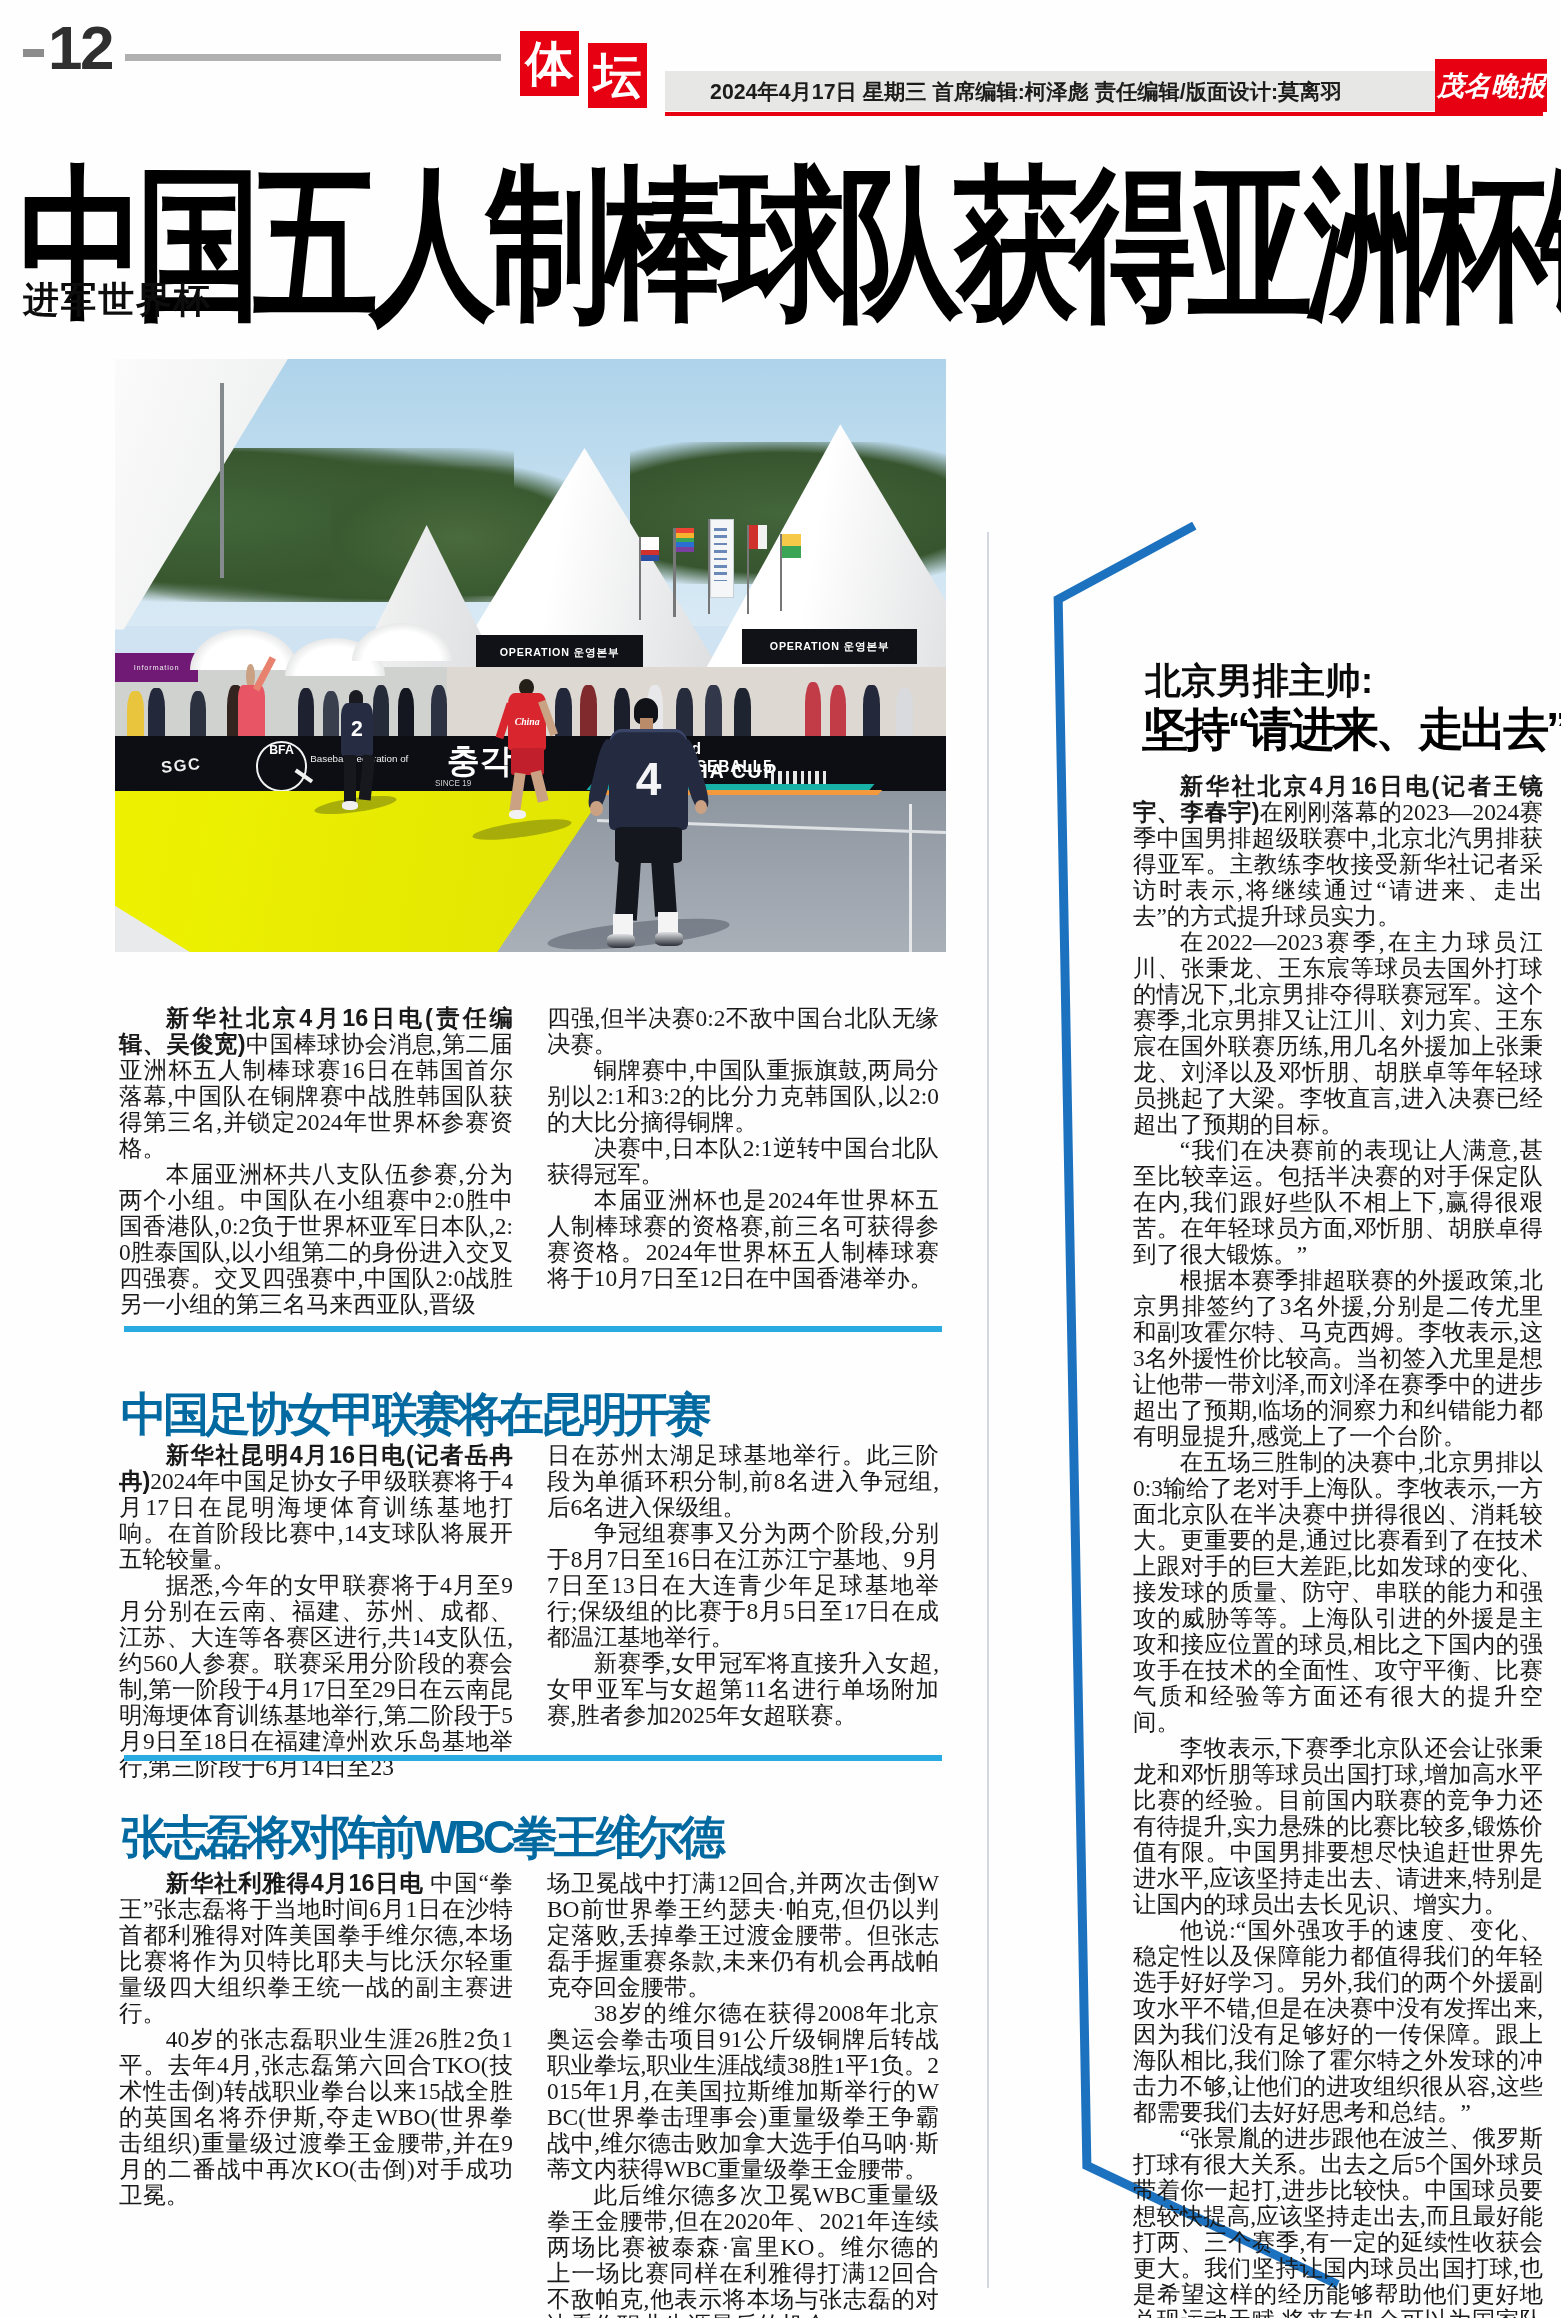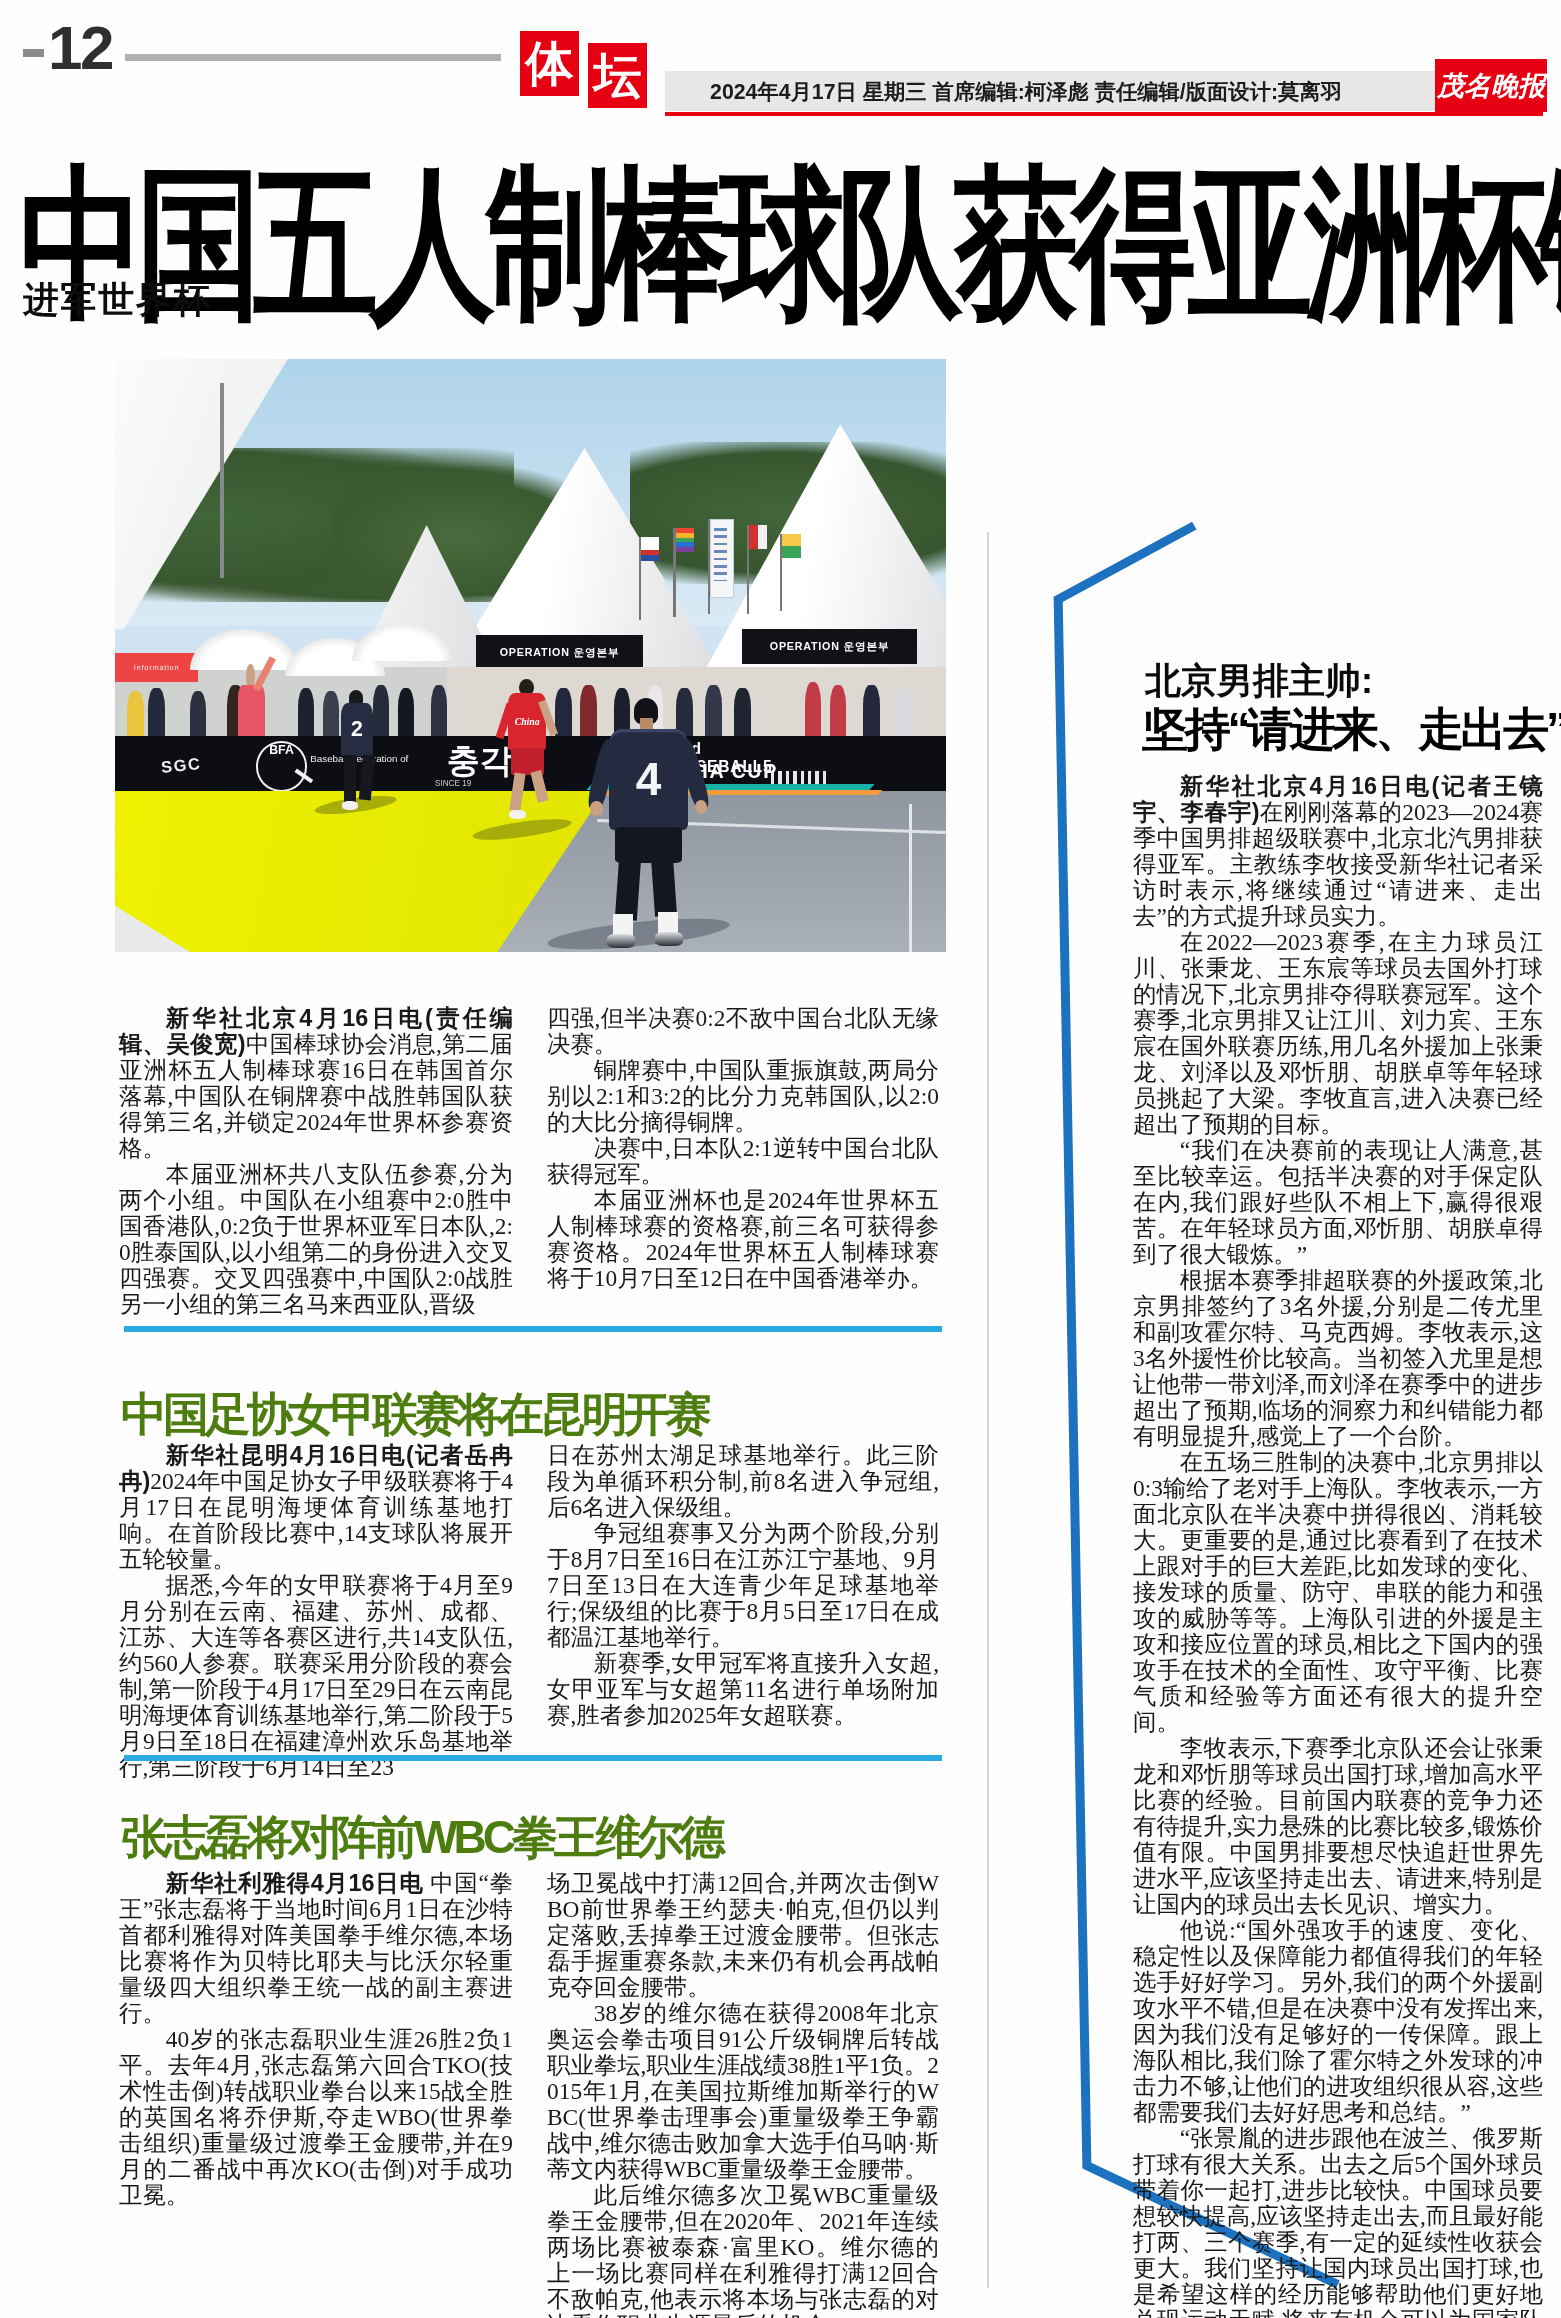--- a/index.html
+++ b/index.html
@@ -8,21 +8,21 @@
   .abs{position:absolute;}
   .hei{font-family:"Liberation Sans",sans-serif;}
   .song{font-family:"Liberation Serif","DejaVu Serif",serif;}
   .bodytext{font-family:"Liberation Serif","DejaVu Serif",serif;font-size:23.4px;line-height:26px;
             text-align:justify;color:#191919;word-break:break-all;}
   .bodytext p{margin:0;text-indent:2em;}
   .bodytext p.noindent{text-indent:0;}
   .dateline{font-family:"Liberation Sans",sans-serif;font-weight:700;}
   .headline-xl{font-weight:900;font-size:125px;line-height:1;letter-spacing:-8.2px;color:#000;
                transform:scaleY(1.32);transform-origin:left top;white-space:nowrap;}
-  .headline-m{font-weight:900;font-size:46px;letter-spacing:-4.1px;color:#4d7c0f;white-space:nowrap;}
+  .headline-m{font-weight:900;font-size:46px;letter-spacing:-4.1px;color:#0369a1;white-space:nowrap;}
   .kicker{font-weight:700;font-size:36px;letter-spacing:0;color:#0a0a0a;white-space:nowrap;}
   .side-title{font-weight:900;font-size:46px;letter-spacing:-3.3px;color:#000;white-space:nowrap;}
   .redbox{background:#e60012;color:#fff;display:flex;align-items:center;justify-content:center;}
   .rule-cyan{background:#29abe2;}
   .photo{overflow:hidden;background:#cfe3f2;}
   .ph{position:absolute;}
 </style>
 </head>
 <body>
 
@@ -82,21 +82,21 @@
     <div class="ph" style="left:43.5%;top:46.5%;width:20%;height:6%;background:#101217;display:flex;align-items:center;justify-content:center;">
       <span style="color:#fff;font-size:10.7px;font-weight:700;letter-spacing:0.8px;">OPERATION  운영본부</span>
     </div>
     <div class="ph" style="left:75.5%;top:45.5%;width:21%;height:6%;background:#101217;display:flex;align-items:center;justify-content:center;">
       <span style="color:#fff;font-size:10.7px;font-weight:700;letter-spacing:0.8px;">OPERATION  운영본부</span>
     </div>
 
     <div class="ph" style="left:40%;top:52%;width:60%;height:12%;background:#ddd8d2;"></div>
     <div class="ph" style="left:0;top:52%;width:40%;height:12%;background:#cfd2cf;"></div>
 
-    <div class="ph" style="left:0%;top:49.5%;width:10%;height:5%;background:#ef4444;display:flex;align-items:center;justify-content:center;">
+    <div class="ph" style="left:0%;top:49.5%;width:10%;height:5%;background:#701a75;display:flex;align-items:center;justify-content:center;">
       <span style="color:#eee;font-size:7.4px;letter-spacing:0.8px;">Information</span>
     </div>
 
     <div class="ph" style="left:9%;top:45.5%;width:13%;height:7%;background:radial-gradient(ellipse at 50% 100%,#ffffff 55%,#d9dadb 80%);border-radius:50% 50% 0 0/100% 100% 0 0;"></div>
     <div class="ph" style="left:20.5%;top:47%;width:12%;height:6.5%;background:radial-gradient(ellipse at 50% 100%,#ffffff 55%,#d9dadb 80%);border-radius:50% 50% 0 0/100% 100% 0 0;"></div>
     <div class="ph" style="left:28.5%;top:44.5%;width:12%;height:6.5%;background:radial-gradient(ellipse at 50% 100%,#ffffff 55%,#d9dadb 80%);border-radius:50% 50% 0 0/100% 100% 0 0;"></div>
 
     <div class="ph" style="left:1.5%;top:56%;width:2%;height:8%;background:#e9c53e;border-radius:40% 40% 0 0;"></div>
     <div class="ph" style="left:4%;top:55.5%;width:2%;height:8.5%;background:#23283a;border-radius:40% 40% 0 0;"></div>
     <div class="ph" style="left:9%;top:56%;width:2%;height:8%;background:#2c3140;border-radius:40% 40% 0 0;"></div>

